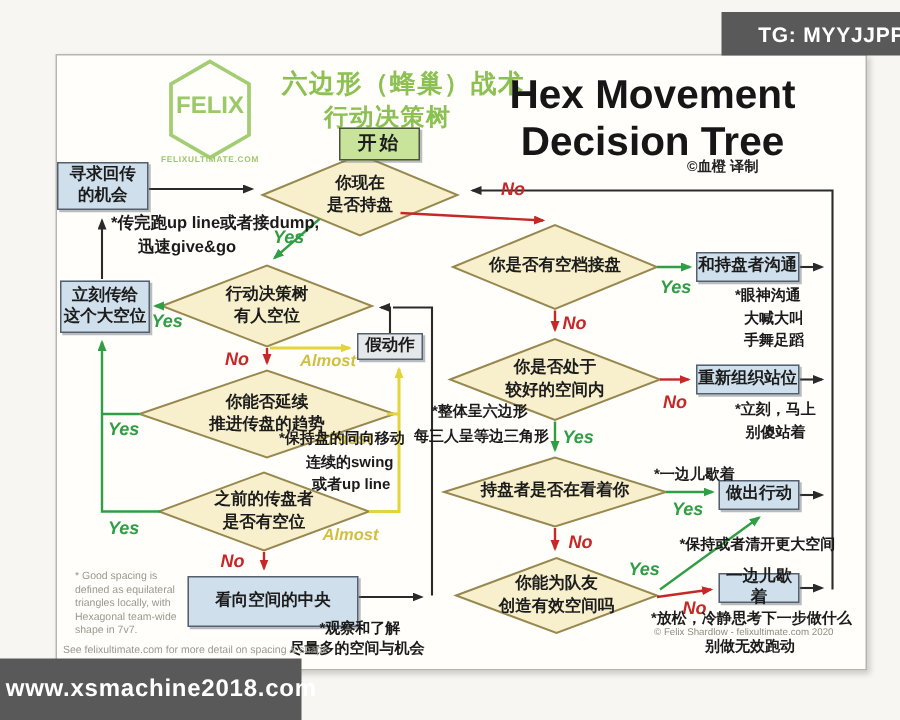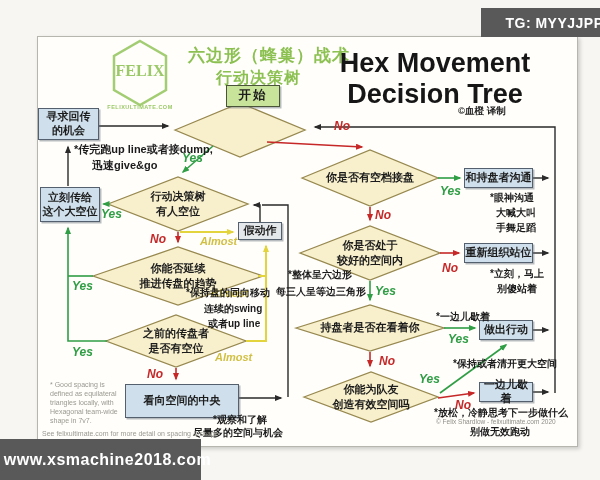--- a/index.html
+++ b/index.html
@@ -106,21 +106,21 @@
     <g stroke="#e3d33c" stroke-width="2" fill="none">
       <path d="M180,232 H233" marker-end="url(#ay)"></path>
       <path d="M246,341 H266 V246" marker-end="url(#ay)"></path>
       <path d="M258,276 H266"></path>
     </g>
   </svg>
 
   <div class="wm" style="left:481px;top:8px;width:119px;height:29px;font-size:14px;">TG: MYYJJPP</div>
   <div class="wm" style="left:0px;top:439px;width:187px;height:41px;font-size:16px;">www.xsmachine2018.com</div>
 
-  <div class="logo-text" style="left:108px;top:62px;width:64px;font-size:16px;letter-spacing:0px;font-family:Liberation Serif, serif;">FELIX</div>
+  <div class="logo-text" style="left:108px;top:62px;width:64px;font-size:16px;letter-spacing:0px;">FELIX</div>
   <div class="logo-text" style="left:98px;top:104px;width:84px;font-size:5.5px;letter-spacing:.5px;">FELIXULTIMATE.COM</div>
 
   <div class="cn-title" style="left:188px;top:44px;font-size:17px;">六边形（蜂巢）战术</div>
   <div class="cn-title" style="left:216px;top:68px;font-size:16px;">行动决策树</div>
 
   <div class="en-title" style="left:335px;top:50px;">Hex Movement</div>
   <div class="en-title" style="left:335px;top:81px;">Decision Tree</div>
   <div class="credit" style="left:458px;top:105px;">©血橙 译制</div>
 
   <div class="node box green" style="left:226px;top:85px;width:54px;height:22px;">
@@ -154,20 +154,24 @@
     </div>
 
   <div class="node box" style="left:479px;top:320px;width:54px;height:20px;">
       <span>做出行动</span>
     </div>
 
   <div class="node box" style="left:479px;top:382px;width:54px;height:20px;">
       <span>一边儿歇着</span>
     </div>
 
+  <div class="dtext" style="left:175px;top:110px;width:130px;height:40px;">
+    <span>你现在</span>
+      <span>是否持盘</span>
+    </div>
   <div class="dtext" style="left:113px;top:184px;width:130px;height:40px;">
     <span>行动决策树</span>
       <span>有人空位</span>
     </div>
   <div class="dtext" style="left:88px;top:256px;width:180px;height:40px;">
     <span>你能否延续</span>
       <span>推进传盘的趋势</span>
     </div>
   <div class="dtext" style="left:106px;top:321px;width:140px;height:40px;">
     <span>之前的传盘者</span>

